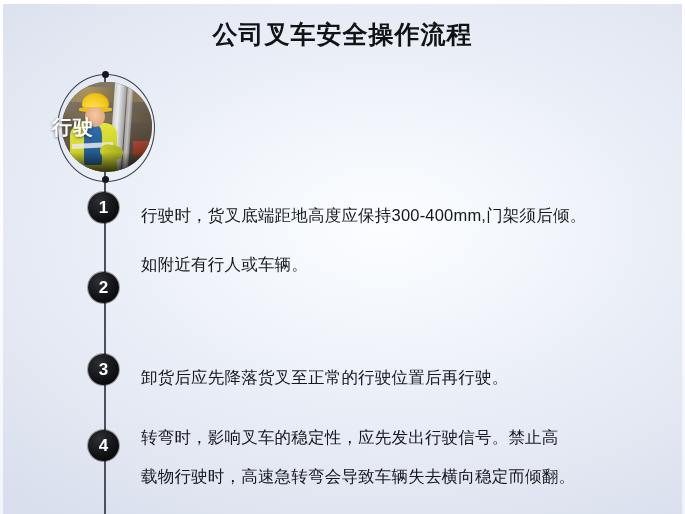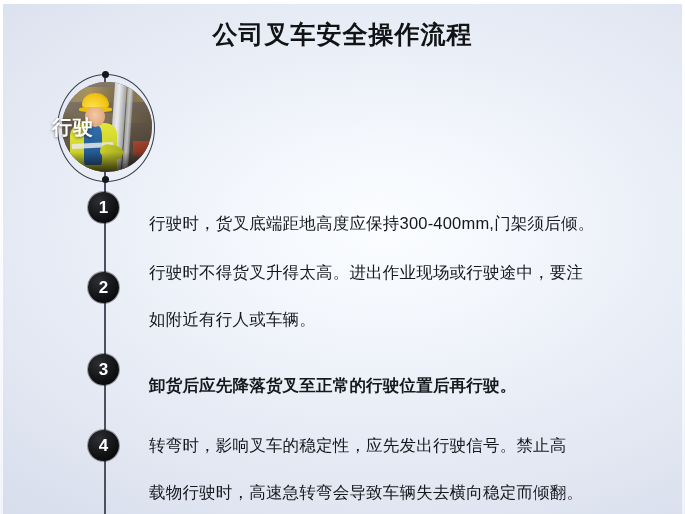--- a/index.html
+++ b/index.html
@@ -247,32 +247,32 @@
   }
   .step-text {
     position: absolute;
     left: 133px;
     font-size: 16.5px;
     line-height: 31px;
     color: #15181c;
     letter-spacing: 0.2px;
   }
   .step-text p {
-    margin: 16px;
+    margin: 8px;
   }
 
   
   #step-1-marker { left: 88px; top: 192px; }
   #step-1-text   { top: 192px; width: 528px; }
 
   #step-2-marker { left: 88px; top: 272px; }
   #step-2-text   { top: 241px; width: 528px; }
 
   #step-3-marker { left: 88px; top: 354px; }
-  #step-3-text   { top: 354px; width: 528px; font-weight: bold; }
+  #step-3-text   { top: 354px; width: 528px; }
 
   #step-4-marker { left: 88px; top: 430px; }
   #step-4-text   { top: 414px; width: 528px; }
 </style>
 </head>
 <body>
 
 <div id="slide">
 
   <div id="edge-top"></div>
@@ -311,21 +311,20 @@
   <div class="step">
     <div class="step-marker" id="step-1-marker">1</div>
     <div class="step-text" id="step-1-text">
       <p>行驶时，货叉底端距地高度应保持300-400mm,门架须后倾。</p>
     </div>
   </div>
 
   <div class="step">
     <div class="step-marker" id="step-2-marker">2</div>
     <div class="step-text" id="step-2-text">
-      <p>行驶时不得货叉升得太高。进出作业现场或行驶途中，要注</p>
       <p>如附近有行人或车辆。</p>
     </div>
   </div>
 
   <div class="step">
     <div class="step-marker" id="step-3-marker">3</div>
     <div class="step-text" id="step-3-text">
       <p>卸货后应先降落货叉至正常的行驶位置后再行驶。</p>
     </div>
   </div>

